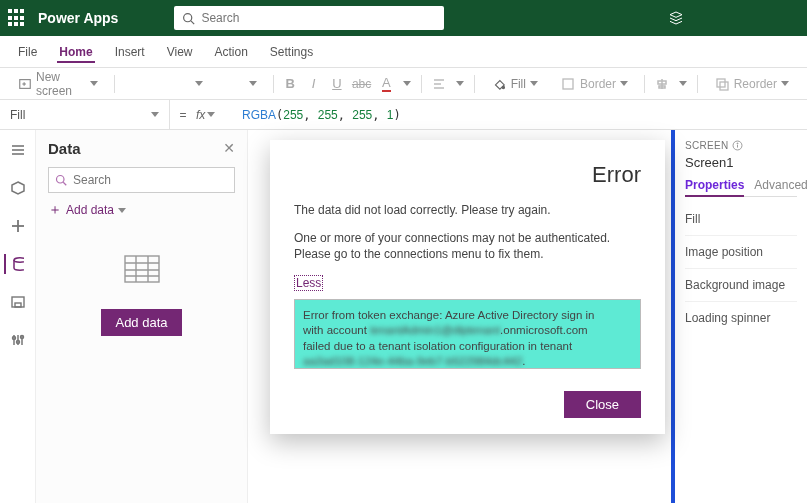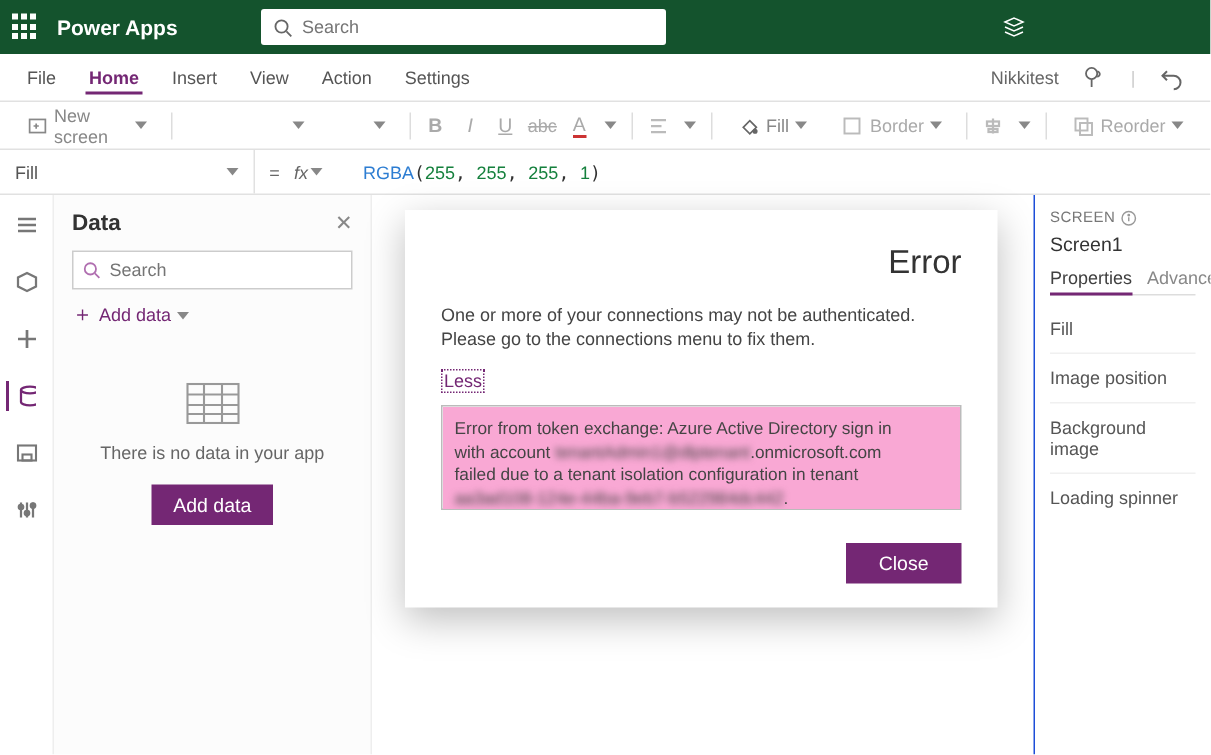--- a/index.html
+++ b/index.html
@@ -54,36 +54,36 @@
   .data-search input { border:none; outline:none; font-size:12px; flex:1; }
   .add-data-link { color: #742774; font-size: 12px; margin-top:8px; display:flex; align-items:center; gap:4px; }
   .data-empty { text-align:center; margin-top: 36px; color:#666; }
   .data-empty .grid-icon { width:36px; height:28px; margin: 0 auto 12px; }
   .add-data-btn { background:#742774; color:#fff; border:none; padding:6px 14px; font-size:13px; margin-top:14px; cursor:pointer; }
 
   
   .canvas { flex:1; background:#fff; }
 
   
-  .props { width: 118px; border-left:1px solid #1d4ed8; padding:10px 10px; }
+  .props { width: 136px; border-left:4px solid #1d4ed8; padding:10px 10px; }
   .props .sect-label { font-size:10px; color:#777; text-transform:uppercase; letter-spacing:.3px; display:flex; align-items:center; gap:4px;}
   .props .screen-name { font-size:13px; margin:4px 0 8px; }
   .prop-tabs { display:flex; gap:10px; border-bottom:1px solid #ddd; padding-bottom:4px; font-size:12px;}
   .prop-tabs .pt { color:#888; cursor:pointer;}
-  .prop-tabs .pt.active { color:#404040; border-bottom:2px solid #742774; padding-bottom:3px; margin-bottom:-5px; font-weight:400;}
+  .prop-tabs .pt.active { color:#6d28d9; border-bottom:2px solid #742774; padding-bottom:3px; margin-bottom:-5px; font-weight:700;}
   .prop-list .row { border-top:1px solid #f0f0f0; padding:9px 0; font-size:12px; color:#555; }
   .prop-list .row:first-child { border-top:none; margin-top:6px;}
 
   
   .modal-backdrop { position:absolute; inset:0; }
   .modal { position:absolute; top:140px; left:270px; width:395px; background:#fff; box-shadow: 0 8px 24px rgba(0,0,0,.25); padding: 22px 24px 16px; }
   .modal h2 { font-size:22px; font-weight:400; color:#333; margin-bottom:14px;text-align:right;}
   .modal p { font-size:12px; color:#444; margin-bottom:12px; line-height:1.35;}
   .less-link { color:#742774; font-size:12px; border:1px dotted #742774; padding:0 1px; display:inline-block; margin-bottom:8px; cursor:pointer;}
-  .err-box { border:1px solid #bbb; background:#f9a8d4; padding:8px 22px 8px 8px; font-size:11.5px; color:#444; line-height:1.35; max-height:70px; overflow:auto; position:relative;}
+  .err-box { border:1px solid #bbb; background:#5eead4; padding:8px 22px 8px 8px; font-size:11.5px; color:#444; line-height:1.35; max-height:70px; overflow:auto; position:relative;}
   .modal-actions { display:flex; justify-content:flex-end; margin-top:22px;}
   .close-btn { background:#742774; color:#fff; border:none; padding:6px 22px; font-size:13px; cursor:pointer;}
 
   .chev-down { width:0;height:0;border-left:4px solid transparent;border-right:4px solid transparent;border-top:5px solid #888; display:inline-block;}
   .gray { color:#aaa; }
   .blur { filter: blur(2.5px); user-select: none; }
 </style>
 </head>
 <body>
 
@@ -120,37 +120,20 @@
   </div>
 </div>
 
 <div class="menubar">
   <span class="item">File</span>
   <span class="item active">Home</span>
   <span class="item">Insert</span>
   <span class="item">View</span>
   <span class="item">Action</span>
   <span class="item">Settings</span>
-  <div class="right">
-    <span>Nikkitest</span>
-    <span class="icon-btn">
-      <svg width="18" height="18" viewBox="0 0 24 24" fill="none" stroke="#666" stroke-width="1.6">
-          <circle cx="9" cy="8" r="5"></circle>
-          <path d="M14 6c3 1 3 4 0 5"></path>
-          <path d="M9 13v7"></path>
-        </svg>
-    </span>
-    <span style="color:#ccc;">|</span>
-    <span class="icon-btn">
-      <svg width="18" height="18" viewBox="0 0 24 24" fill="none" stroke="#666" stroke-width="1.8">
-          <path d="M4 10h10a6 6 0 0 1 0 12"></path>
-          <path d="M8 6l-4 4 4 4"></path>
-        </svg>
-    </span>
-  </div>
 </div>
 
 <div class="toolbar">
   <span class="btn">
     <span class="tb-icon">
         <svg width="14" height="14" viewBox="0 0 16 16" fill="none" stroke="#888" stroke-width="1.3">
           <rect x="2" y="3" width="12" height="10"></rect>
           <line x1="5" y1="8" x2="9" y2="8"></line>
           <line x1="7" y1="6" x2="7" y2="10"></line>
         </svg>
@@ -314,21 +297,20 @@
       <div class="grid-icon">
         <svg width="36" height="28" viewBox="0 0 36 28" fill="none" stroke="#999" stroke-width="1.4">
           <rect x="1" y="1" width="34" height="26"></rect>
           <line x1="1" y1="8" x2="35" y2="8"></line>
             <line x1="1" y1="15" x2="35" y2="15"></line>
             <line x1="1" y1="21" x2="35" y2="21"></line>
           <line x1="12" y1="1" x2="12" y2="27"></line>
             <line x1="24" y1="1" x2="24" y2="27"></line>
         </svg>
       </div>
-      <div>There is no data in your app</div>
       <button class="add-data-btn">Add data</button>
     </div>
   </div>
 
   <div class="canvas"></div>
 
   <div class="props">
     <div class="sect-label">
       <span>SCREEN</span>
       <svg width="11" height="11" viewBox="0 0 16 16" fill="none" stroke="#999" stroke-width="1.4">
@@ -347,20 +329,21 @@
       <div class="row">Image position</div>
       <div class="row">Background image</div>
       <div class="row">Loading spinner</div>
     </div>
   </div>
 </div>
 
 <div class="modal-backdrop">
   <div class="modal">
     <h2>Error</h2>
+    <p>The data did not load correctly. Please try again.</p>
     <p>One or more of your connections may not be authenticated. Please go to the connections menu to fix them.</p>
     <span class="less-link">Less</span>
     <div class="err-box"><span>Error from token exchange: Azure Active Directory sign in with account </span><span class="blur">tenantAdmin1@dlptenant</span><span>.onmicrosoft.com failed due to a tenant isolation configuration in tenant </span><span class="blur">aa3ad108-124e-44ba-9eb7-b522984dc442</span><span>.</span></div>
     <div class="modal-actions">
       <button class="close-btn">Close</button>
     </div>
   </div>
 </div>
 
 </body></html>

